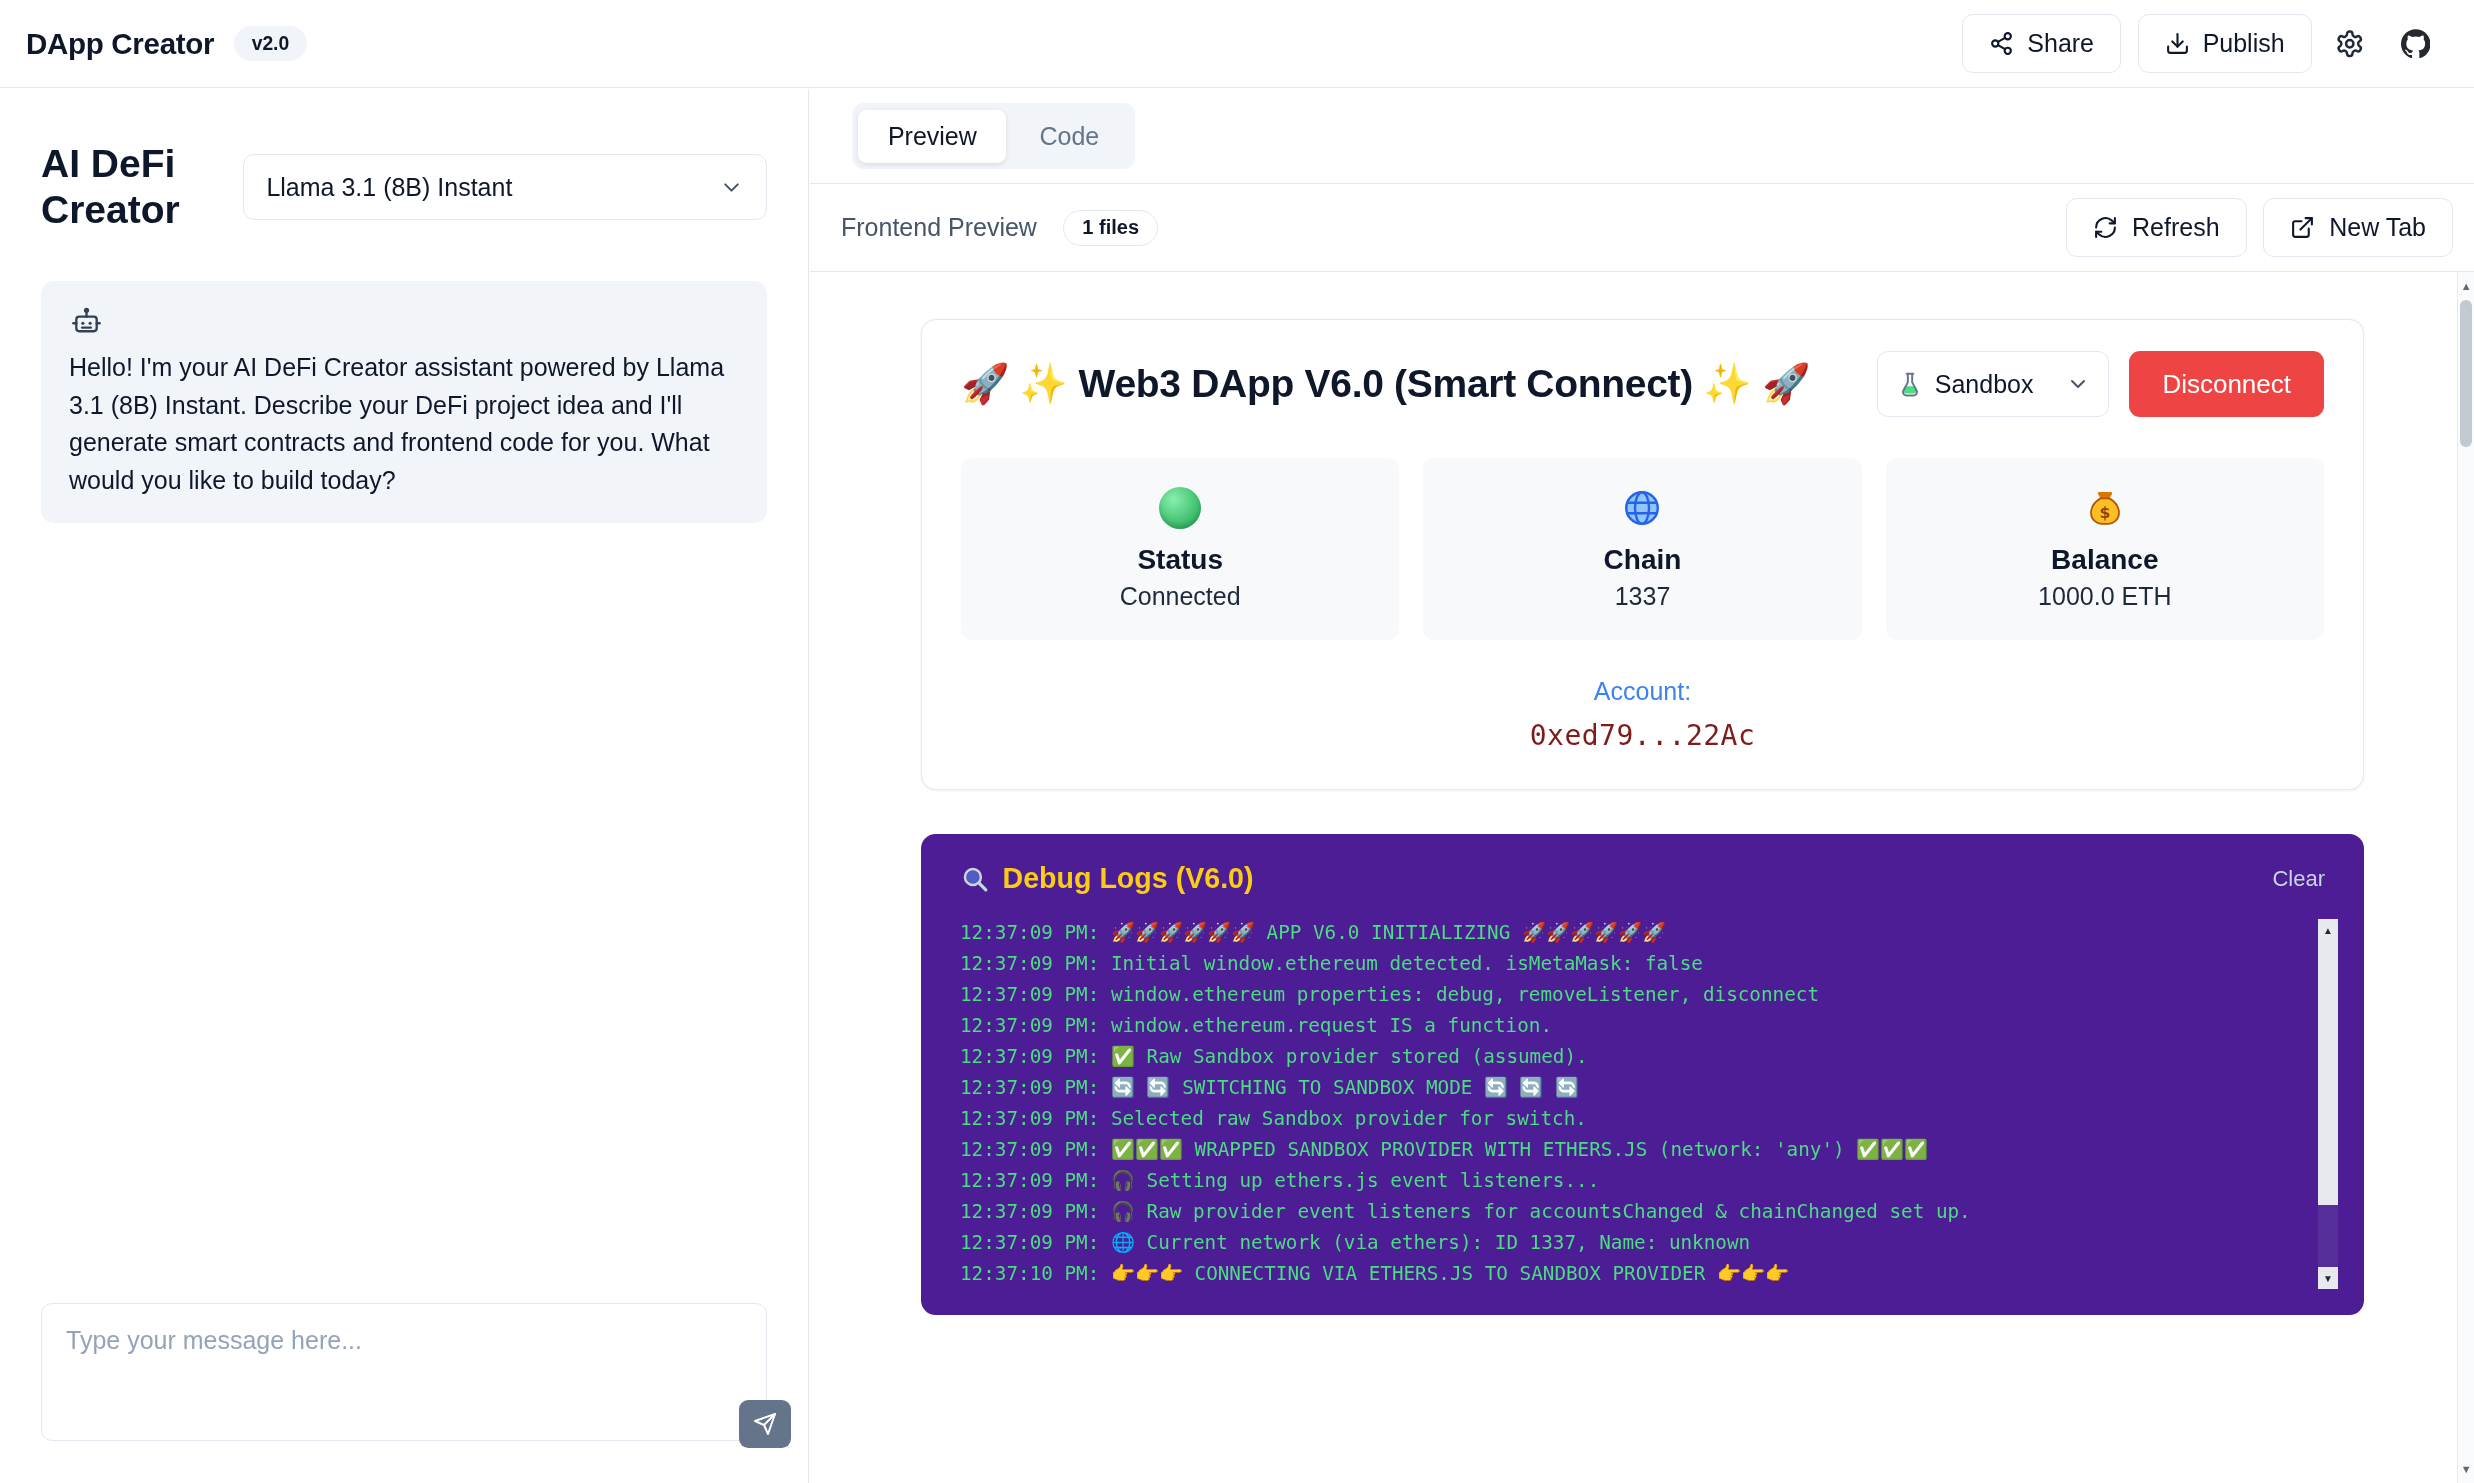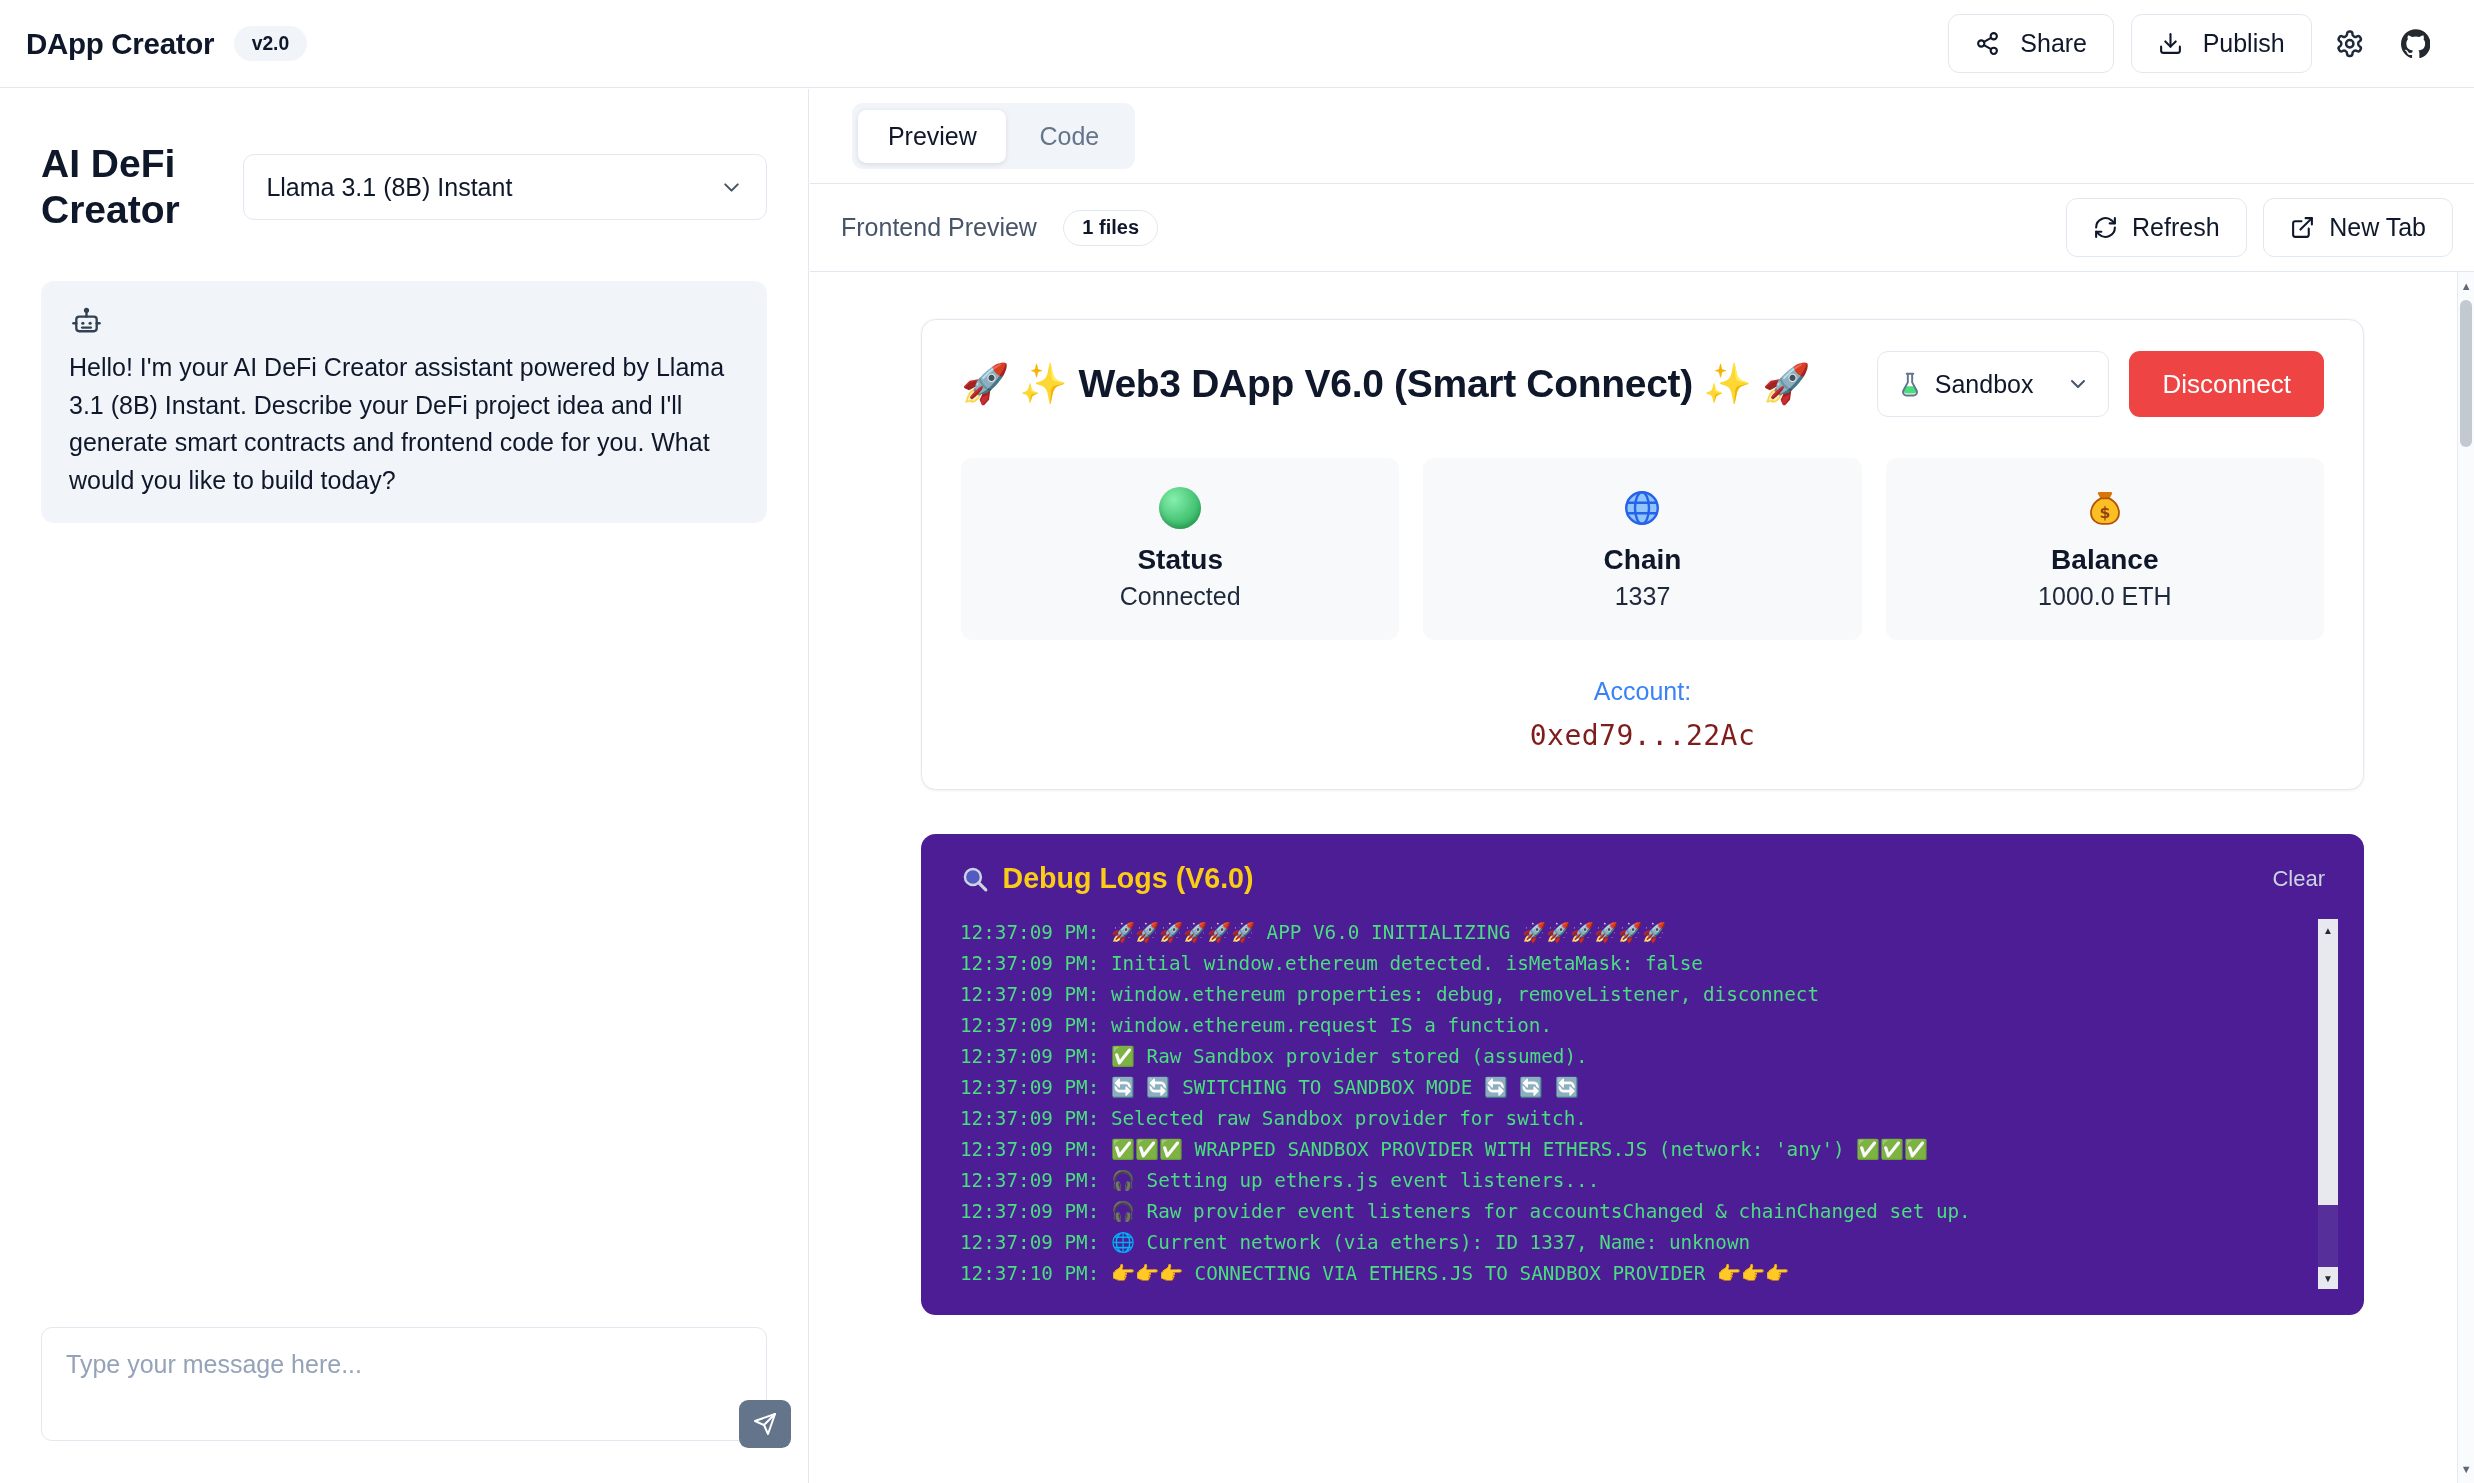--- a/index.html
+++ b/index.html
@@ -16,21 +16,21 @@
     height:88px; display:flex; align-items:center; padding:0 31px 0 26px;
     border-bottom:0.9px solid #e2e8f0; background:#fff;
   }
   .brand { font-size:29.5px; font-weight:700; letter-spacing:-0.3px; }
   .version-badge {
     margin-left:20px; background:#f1f5f9; color:#0f172a; font-size:19.3px;
     font-weight:600; padding:6.4px 17.5px; border-radius:920px;
   }
   .hdr-btn {
     height:59px; padding:0 26px; border:0.9px solid #e2e8f0; border-radius:11px;
-    background:#fff; display:flex; align-items:center; gap:20px; font-size:25px;
+    background:#fff; display:flex; align-items:center; gap:13px; font-size:25px;
     font-weight:500; color:#0f172a; margin-left:16.6px; cursor:pointer;
     font-family:inherit;
   }
   .icon-btn {
     width:57px; height:57px; border:none; background:transparent; display:flex;
     align-items:center; justify-content:center; margin-left:9.2px; cursor:pointer;
   }
 
   
   .sidebar {
@@ -45,21 +45,21 @@
     padding:0 22px; display:flex; align-items:center; justify-content:space-between;
     font-size:25px; background:#fff; cursor:pointer; color:#0f172a;
   }
   .assistant-msg {
     margin-top:48px; background:#f1f5f9; border-radius:13px; padding:24px 28px;
     font-size:25px; line-height:1.5; color:#0f172a;
   }
   .bot-icon { display:block; margin-bottom:9.2px; }
   .composer { margin-top:auto; position:relative; }
   .composer textarea {
-    width:100%; height:114px; border:0.9px solid #e2e8f0; border-radius:11px;
+    width:100%; height:138px; border:0.9px solid #e2e8f0; border-radius:11px;
     padding:22px 24px; font-size:25px; font-family:inherit; color:#0f172a;
     resize:none; outline:none; background:#fff;
   }
   .composer textarea::placeholder { color:#94a3b8; }
   .send-btn {
     position:absolute; right:-24px; bottom:-3.7px; width:52px; height:48px;
     background:#64748b; border:none; border-radius:9.2px; display:flex;
     align-items:center; justify-content:center; cursor:pointer;
   }
 

